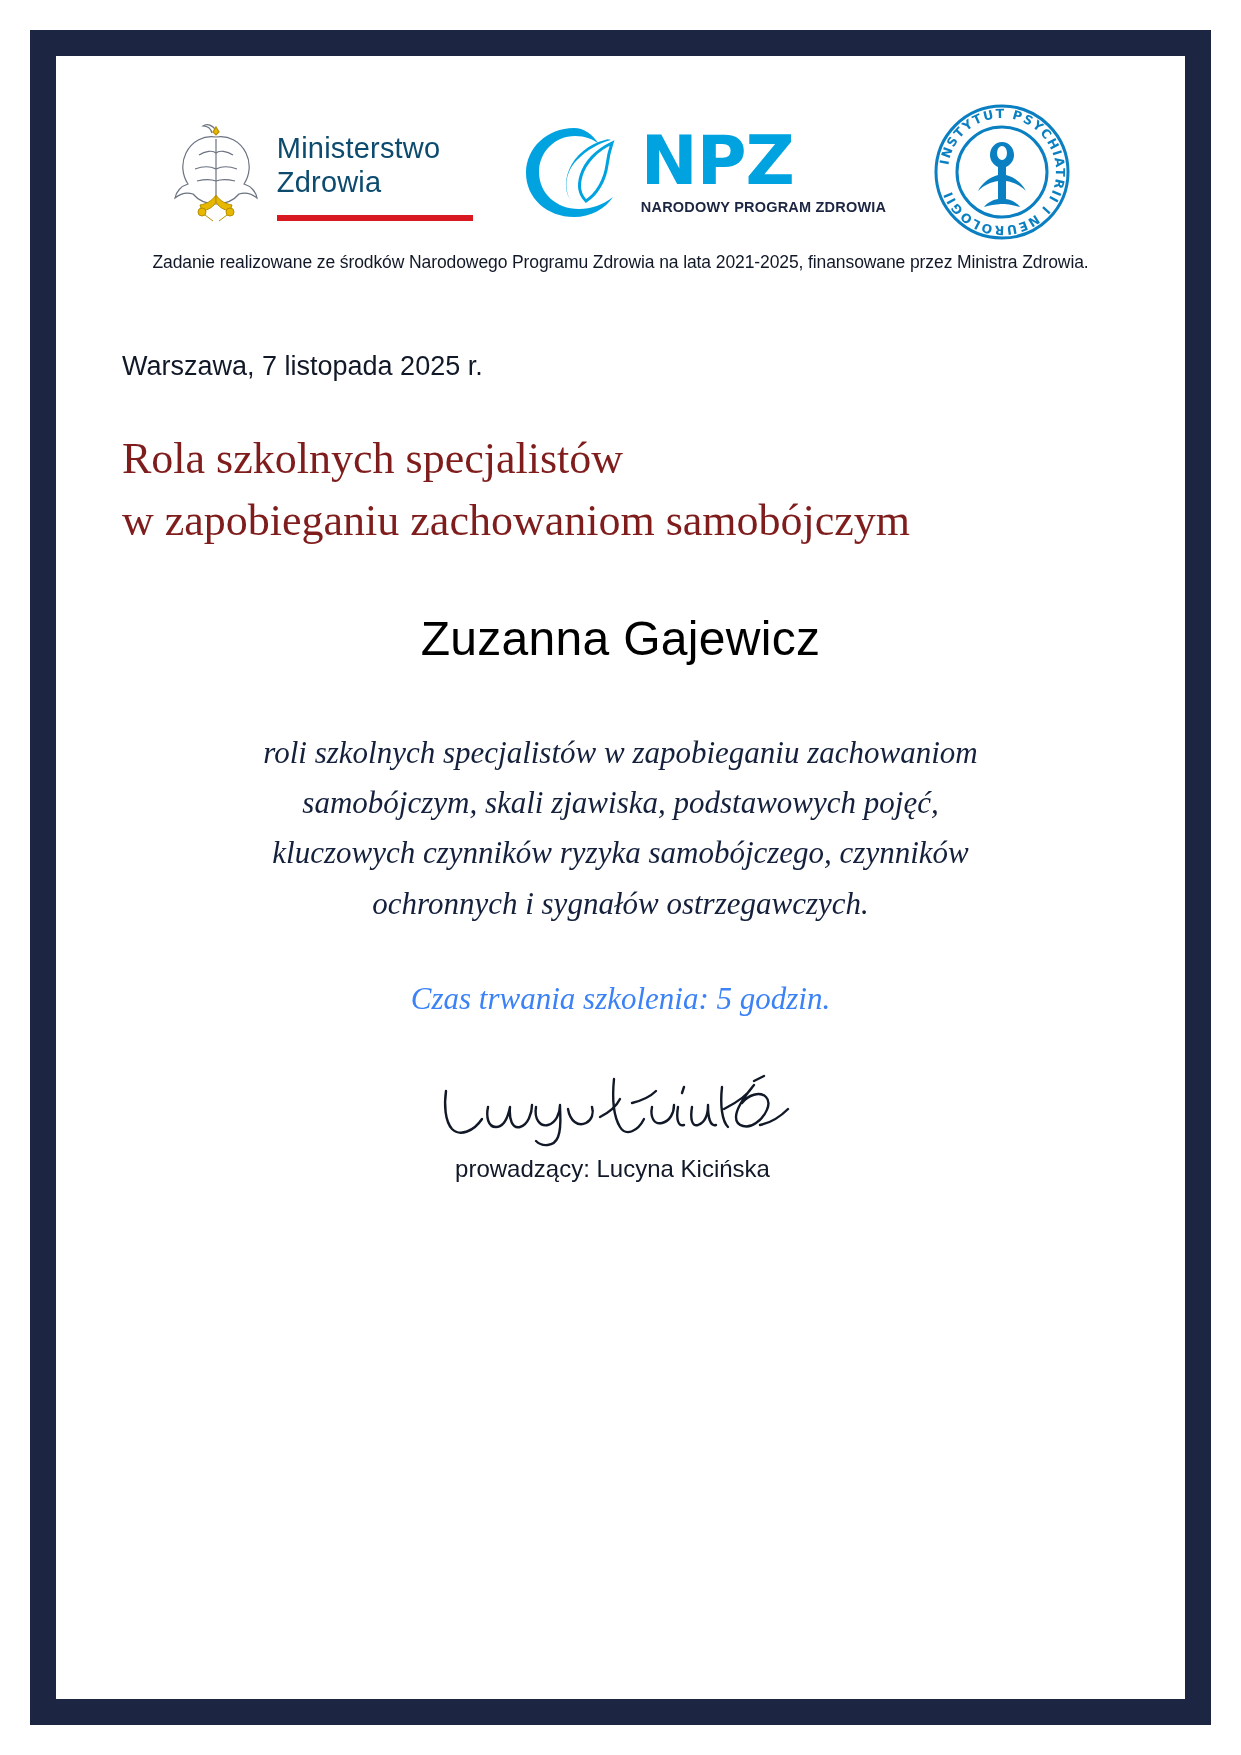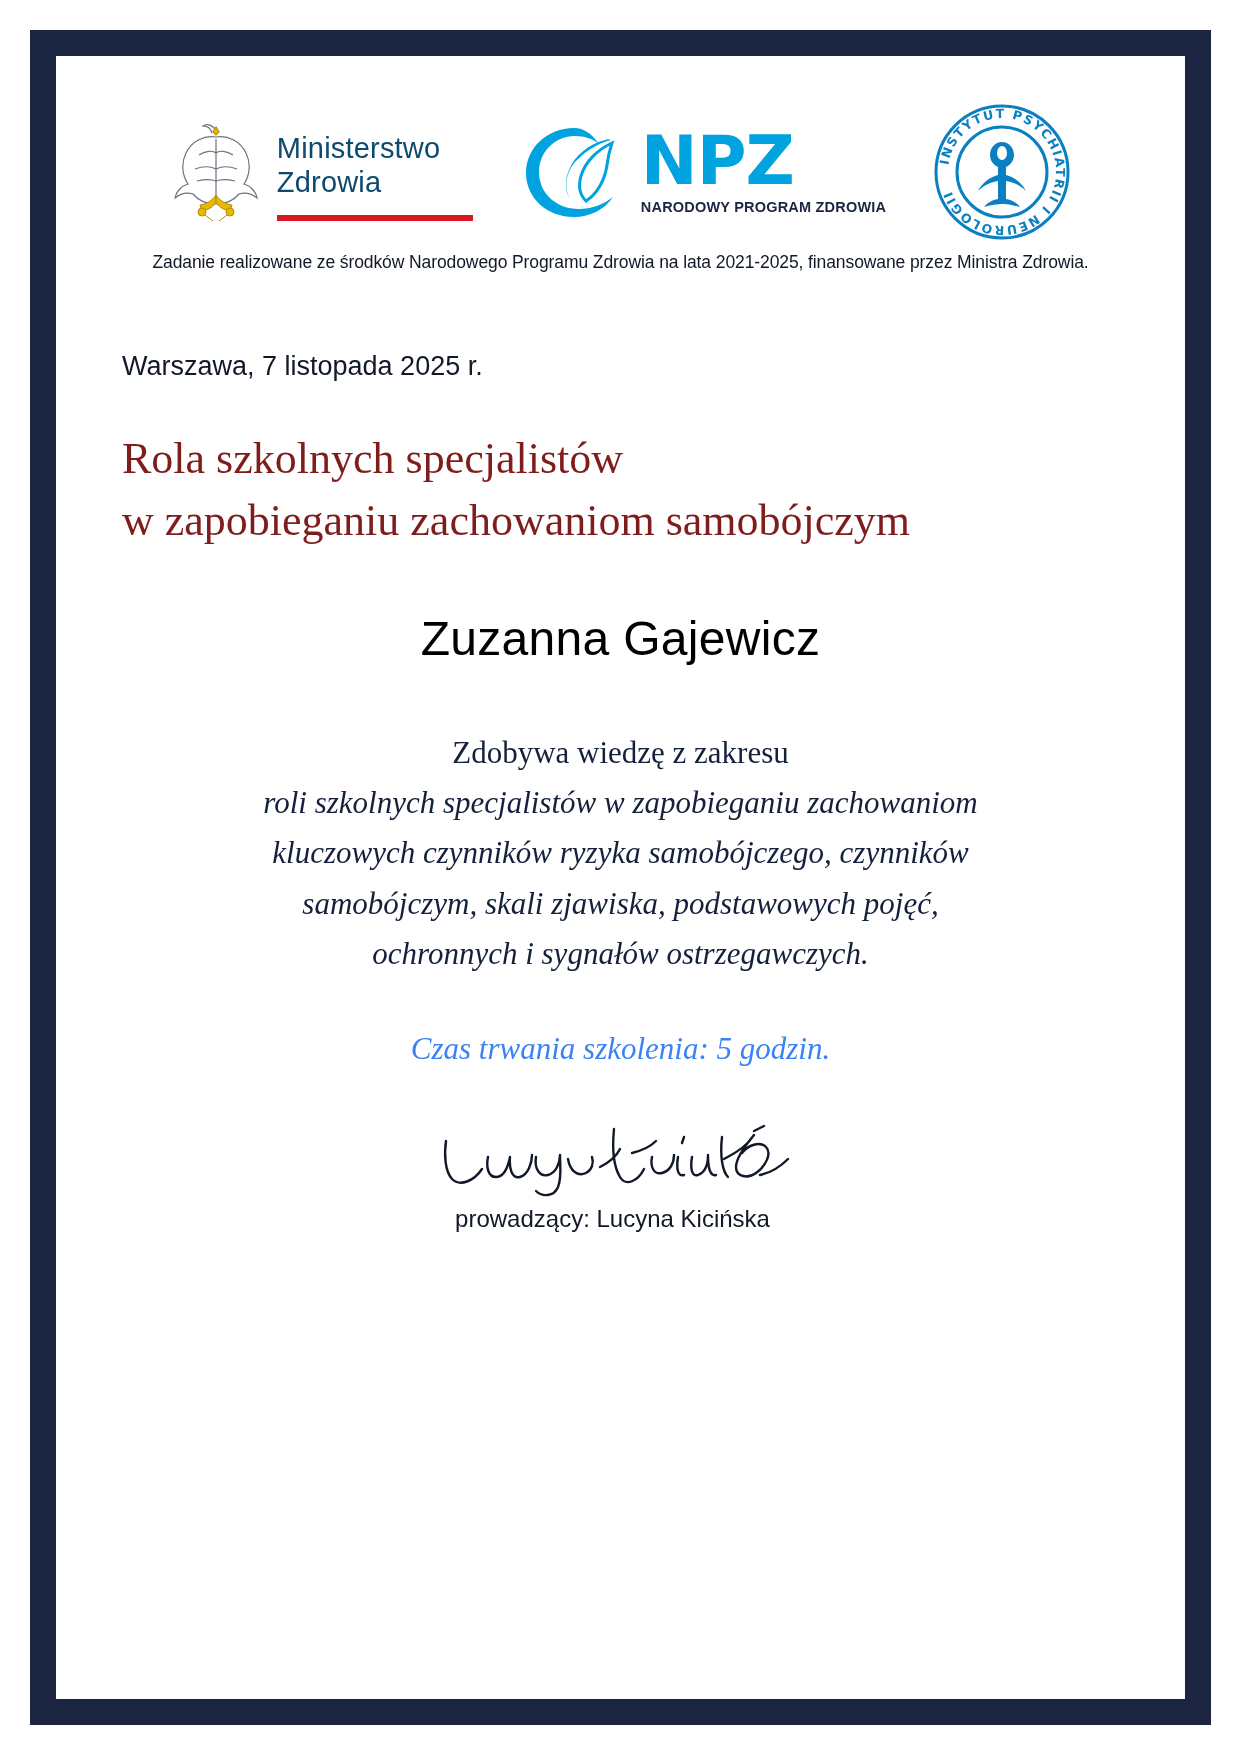--- a/index.html
+++ b/index.html
@@ -292,24 +292,23 @@
     <div class="place-date">Warszawa, 7 listopada 2025 r.</div>
 
     <div class="course-title">
       <div>Rola szkolnych specjalistów</div>
       <div>w zapobieganiu zachowaniom samobójczym</div>
     </div>
 
     <div class="participant">Zuzanna Gajewicz</div>
 
     <div class="desc">
-      <div class="lead">Zdobywa wiedzę z zakresu</div>
       <div class="italic">roli szkolnych specjalistów w zapobieganiu zachowaniom</div>
+      <div class="italic">samobójczym, skali zjawiska, podstawowych pojęć,</div>
       <div class="italic">kluczowych czynników ryzyka samobójczego, czynników</div>
-      <div class="italic">samobójczym, skali zjawiska, podstawowych pojęć,</div>
       <div class="italic">ochronnych i sygnałów ostrzegawczych.</div>
     </div>
 
     <div class="duration">Czas trwania szkolenia: 5 godzin.</div>
 
     <div class="signature-area">
       <div class="signature-img">
         <svg viewBox="0 0 360 78" width="360" height="78" aria-hidden="true">
           <g fill="none" stroke="#111827" stroke-width="2.4" stroke-linecap="round" stroke-linejoin="round">
             <path d="M10 18 C8 32 9 48 16 56 C24 64 38 58 46 46"></path>

